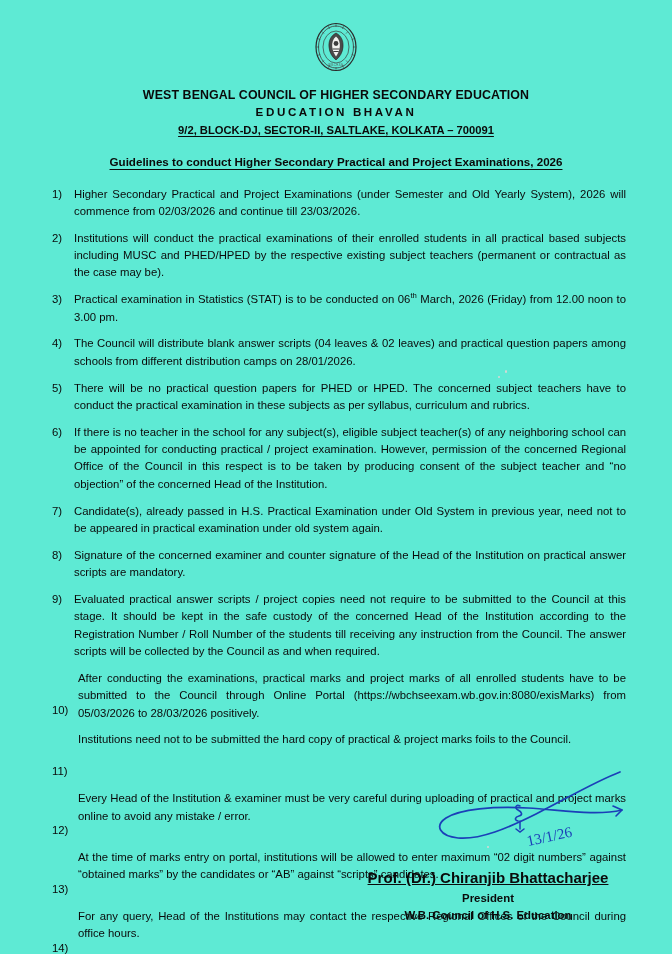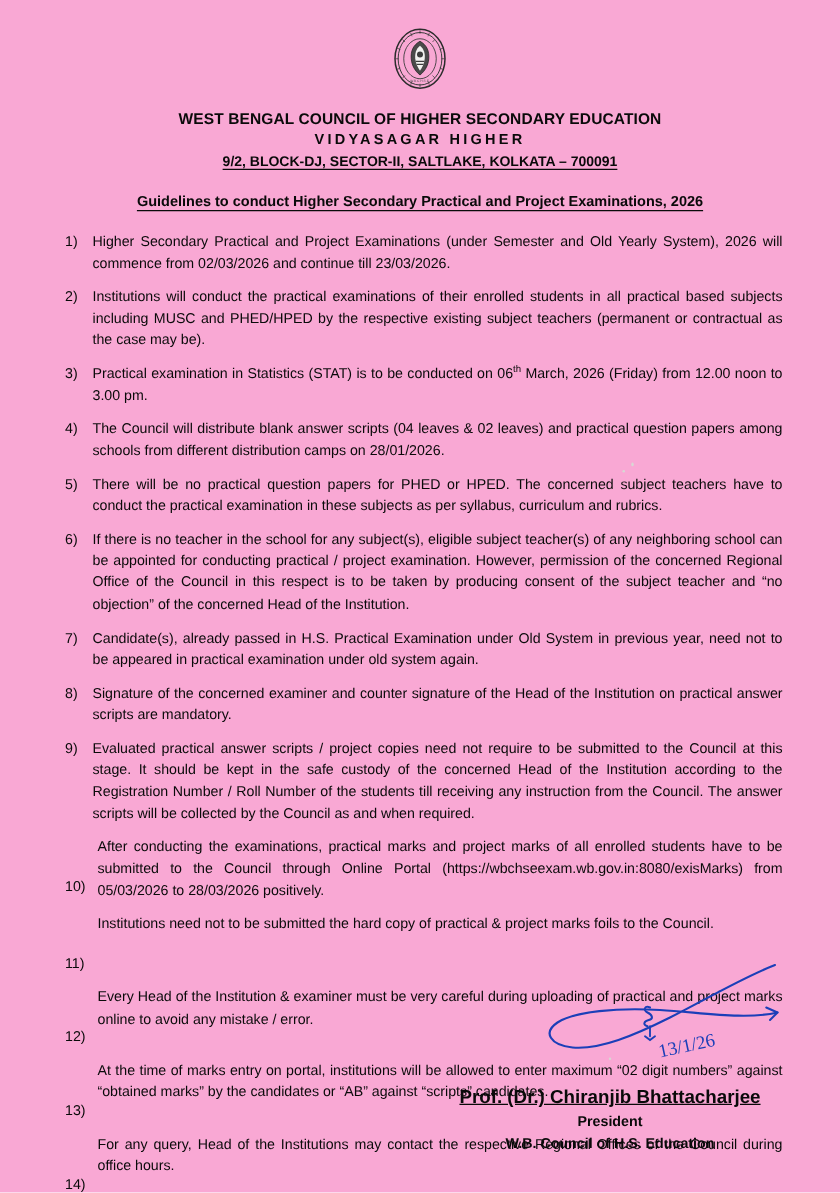--- a/index.html
+++ b/index.html
@@ -12,21 +12,21 @@
     height: 954px;
     overflow: hidden;
     font-family: "Liberation Sans", sans-serif;
     color: #0a0a0a;
     position: relative;
   }
   .page {
     position: relative;
     width: 672px;
     height: 954px;
-    background: #f9a8d4;
+    background: #5eead4;
     box-sizing: border-box;
     padding: 0 34px;
   }
 
   
   .emblem-wrap {
     display: flex;
     justify-content: center;
     padding-top: 22px;
   }
@@ -188,21 +188,21 @@
       <path d="M22 11 C16.5 14 14.5 19 15 25 C15.4 30.5 18.2 35 22 38 C25.8 35 28.6 30.5 29 25 C29.5 19 27.5 14 22 11 Z" fill="#4a4a4a" stroke="#222" stroke-width="0.6"></path>
       <path d="M22 14.5 C19 17 17.8 20.5 18.2 24.8 C18.6 29 20.3 32.3 22 34.5 C23.7 32.3 25.4 29 25.8 24.8 C26.2 20.5 25 17 22 14.5 Z" fill="#f2f2f0"></path>
       <circle cx="22" cy="21.5" r="2.4" fill="#3d3d3d"></circle>
       <path d="M18.6 26.5 h6.8 v1.1 h-6.8 z M19.3 29 h5.4 v1 h-5.4 z" fill="#3d3d3d"></path>
       <text x="22" y="43.8" font-size="2.6" text-anchor="middle" fill="#555" font-family="'Liberation Sans',sans-serif">W.B.C.H.S.E.</text>
     </svg>
   </div>
 
   <div class="letterhead">
     <div class="lh-org">WEST BENGAL COUNCIL OF HIGHER SECONDARY EDUCATION</div>
-    <div class="lh-bhavan">VIDYASAGAR  HIGHER</div>
+    <div class="lh-bhavan">EDUCATION  BHAVAN</div>
     <div class="lh-addr"><span class="u">9/2, BLOCK-DJ, SECTOR-II, SALTLAKE, KOLKATA – 700091</span></div>
   </div>
 
 
   <div class="subject"><span>Guidelines to conduct Higher Secondary Practical and Project Examinations, 2026</span></div>
 
   <div class="clauses" id="clause-list">
       <div class="clause">
         <div class="num">1)</div>
         <div class="body"><span>Higher Secondary Practical and Project Examinations (under Semester and Old Yearly System), 2026 will commence from </span><b>02/03/2026</b><span> and continue till </span><b>23/03/2026.</b></div>

